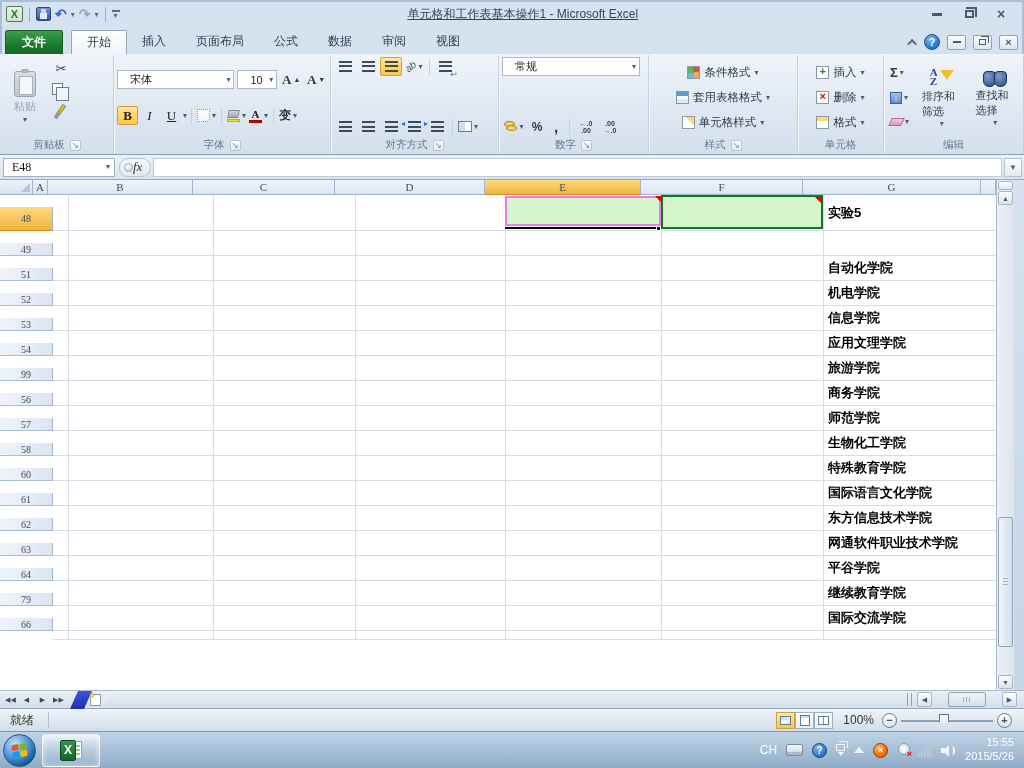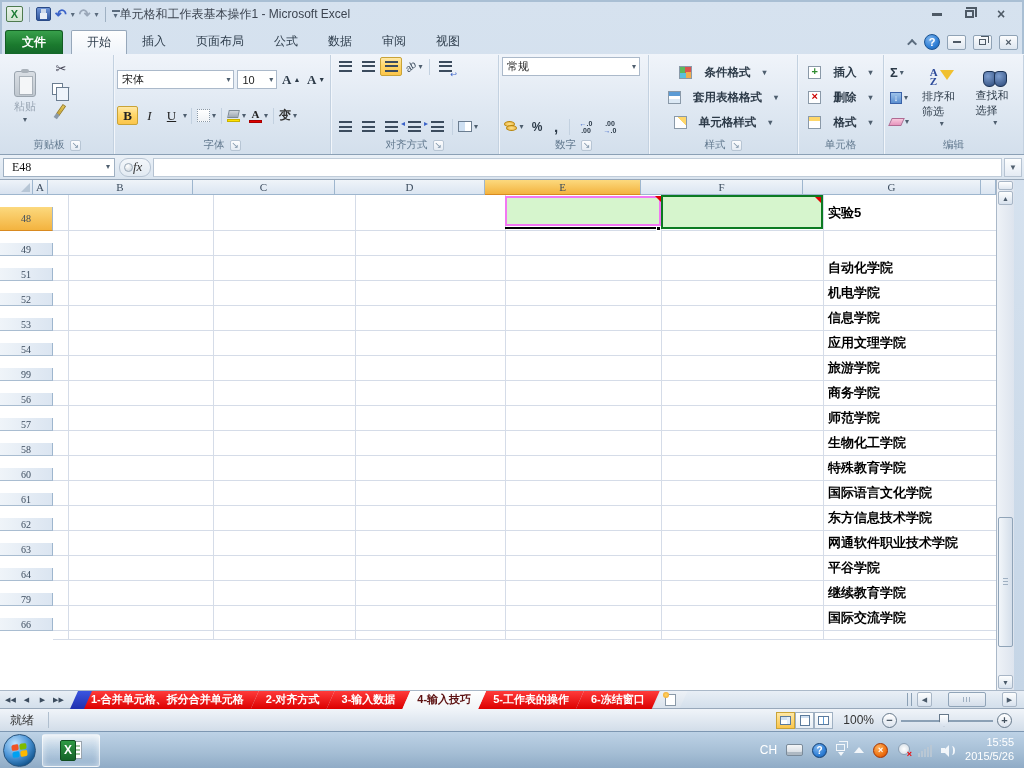--- a/index.html
+++ b/index.html
@@ -13,21 +13,21 @@
 .qat-sep { width:1px; height:15px; background:#9fb1c3; margin:0 2px; }
 .app-ico { width:17px; height:16px; background:linear-gradient(#e9f2e9,#cfe3cf); border:1px solid #4e7a4e; border-radius:2px; color:#1e7c35; font-weight:bold; font-size:11px; display:flex; align-items:center; justify-content:center; }
 .save-ico { width:15px; height:14px; background:linear-gradient(#6f94d6,#31569c); border:1px solid #2a4a86; border-radius:2px; position:relative; }
 .save-ico::after { content:""; position:absolute; left:3px; bottom:1px; width:7px; height:6px; background:#e8eef7; }
 .save-ico::before { content:""; position:absolute; left:4px; top:1px; width:5px; height:4px; background:#cdd9ea; }
 .undo-g { font-size:14px; line-height:12px; color:#3a62c8; font-weight:bold; }
 .redo-g { font-size:14px; line-height:12px; color:#9aa7b8; font-weight:bold; }
 .mini-caret { font-size:8px; color:#5a6b7d; }
 .qat-custom { display:flex; flex-direction:column; align-items:center; line-height:4px; }
 .qat-custom .bar { width:8px; height:2px; background:#5a6b7d; margin-bottom:2px; }
-.tb-title { flex:1; text-align:left; font-size:12px; color:#3c4450; white-space:nowrap; overflow:hidden; }
+.tb-title { flex:1; text-align:center; font-size:12px; color:#3c4450; white-space:nowrap; overflow:hidden;text-decoration:underline; }
 .winbtns { display:flex; gap:10px; padding-right:8px; align-items:center; }
 .wb { width:22px; height:16px; display:flex; align-items:center; justify-content:center; }
 .wb-min-g { width:10px; height:3px; background:#4e5a66; }
 .wb-rst-g { width:9px; height:8px; border:2px solid #4e5a66; position:relative; background:transparent; }
 .wb-rst-g::before { content:""; position:absolute; right:-5px; top:-5px; width:9px; height:8px; border:2px solid #4e5a66; border-left:none; border-bottom:none; }
 .wb-cls-g { font-size:14px; font-weight:bold; color:#4e5a66; line-height:12px; }
 
 
 .tabrow { height:26px; display:flex; align-items:flex-end; padding-left:5px; }
 .file-tab { width:58px; height:24px; background:linear-gradient(#38a04b,#1b7a2e 60%,#14682a); border:1px solid #135c24; border-bottom:none; border-radius:3px 3px 0 0; color:#fff; font-size:12px; font-weight:bold; display:flex; align-items:center; justify-content:center; margin-right:8px; }
@@ -44,21 +44,21 @@
 
 
 .ribbon { height:101px; background:linear-gradient(#f0f4fa,#dfe8f2 55%,#d3dfec); border-bottom:1px solid #8ba0b5; display:flex; padding:1px 0 0 1px; }
 .rgroup { display:flex; flex-direction:column; border-right:1px solid #c3d1e0; box-shadow:1px 0 0 #f2f6fb; padding:2px 3px 0 3px; }
 .rg-body { flex:1; display:flex; }
 .rg-label { height:16px; font-size:10.5px; color:#62798f; display:flex; align-items:center; justify-content:center; gap:5px; padding-bottom:2px; }
 .dlg-launch { font-size:9px; color:#7e93a8; border:1px solid #b7c5d4; width:11px; height:11px; line-height:9px; text-align:center; border-radius:2px; background:linear-gradient(#fdfdfe,#e4ebf3); }
 .caret { font-size:8px; color:#4e5e6e; line-height:8px; }
 .btn { display:inline-flex; align-items:center; justify-content:center; gap:2px; border-radius:2px; border:1px solid transparent; }
 .btn.toggled { background:linear-gradient(#ffe8a6,#ffd76a 45%,#fbc54a); border-color:#c9a337; }
-.combo { background:#fff; border:1px solid #abb9ca; height:19px; display:flex; align-items:center; font-size:11px; padding-left:4px; color:#222; }
+.combo { background:#fff; border:1px solid #abb9ca; height:19px; display:flex; align-items:center; font-size:11px; padding-left:12px; color:#222; }
 .combo .caret { margin-left:auto; padding:0 3px; }
 
 
 .g-clip .rg-body { gap:4px; }
 .paste-big { width:42px; display:flex; flex-direction:column; align-items:center; justify-content:center; gap:2px; font-size:11px; color:#9aa7b5; }
 .clipboard-ico { width:22px; height:26px; background:linear-gradient(#d9dee4,#bfc7cf); border:1px solid #9aa4ae; border-radius:3px; position:relative; }
 .clipboard-ico::before { content:""; position:absolute; left:4px; top:4px; width:12px; height:17px; background:#f4f6f8; border:1px solid #aab2ba; }
 .clipboard-ico::after { content:""; position:absolute; left:6px; top:-3px; width:8px; height:4px; background:#aab2ba; border-radius:2px; }
 .clip-col { display:flex; flex-direction:column; gap:3px; padding-top:2px; }
 .clip-col .btn { width:22px; height:18px; }
@@ -106,21 +106,21 @@
 .coin-g i:nth-child(1){ left:0; top:0; }
 .coin-g i:nth-child(2){ left:2px; top:4px; }
 .pct-g { font-size:12px; color:#2c3a48; font-weight:bold; }
 .comma-g { font-size:15px; color:#2c3a48; font-weight:bold; line-height:8px; }
 .dec-g { font-size:7px; line-height:7px; color:#2c3a48; text-align:center; font-weight:bold; }
 .dec-g .blue { color:#3a62c8; }
 .num-btn { width:24px; height:19px; }
 
 
 .stack-rows { display:flex; flex-direction:column; justify-content:space-evenly; }
-.srow { display:flex; align-items:center; gap:12px; font-size:11.5px; color:#2c3a48; padding:1px 3px;font-weight:bold; }
+.srow { display:flex; align-items:center; gap:4px; font-size:11.5px; color:#2c3a48; padding:1px 3px; }
 .ico12 { width:13px; height:13px; border:1px solid #8a99a8; flex:0 0 auto; }
 .ico-cf { background:conic-gradient(#d9534f 0 25%,#f0ad4e 0 50%,#5bc0de 0 75%,#5cb85c 0); }
 .ico-tbl { background:linear-gradient(#5b9bd5 0 4px,#fff 4px), #fff; box-shadow:inset 0 -4px 0 #dce9f5; }
 .ico-cs { background:linear-gradient(45deg,#fff 60%,#ffd76a 60%); }
 .ico-ins { background:#fff; position:relative; }
 .ico-ins::after { content:"+"; position:absolute; left:2px; top:-2px; color:#2e8b2e; font-weight:bold; font-size:11px; }
 .ico-del { background:#fff; position:relative; }
 .ico-del::after { content:"×"; position:absolute; left:2px; top:-2px; color:#c00; font-weight:bold; font-size:11px; }
 .ico-fmt { background:linear-gradient(#ffd76a 0 4px,#fff 4px); }
 
@@ -717,28 +717,20 @@
   </div>
 
   <div class="sheetbar">
     <div class="nav">
       <span class="nb">◀◀</span>
       <span class="nb">◀</span>
       <span class="nb">▶</span>
       <span class="nb">▶▶</span>
     </div>
     <div class="stab-lead"></div>
-    <div class="stabs">
-        <div class="stab">1-合并单元格、拆分合并单元格</div>
-        <div class="stab">2-对齐方式</div>
-        <div class="stab">3-输入数据</div>
-        <div class="stab active">4-输入技巧</div>
-        <div class="stab">5-工作表的操作</div>
-        <div class="stab">6-冻结窗口</div>
-      </div>
     <div class="stab-ins">
         <span class="inssheet-g"></span>
       </div>
     <div class="hscroll">
       <span class="tab-split"></span>
       <span class="sb-btn" style="width:15px;height:15px">◀</span>
       <span class="htrack">
           <span class="hthumb"></span>
         </span>
       <span class="sb-btn" style="width:15px;height:15px">▶</span>

